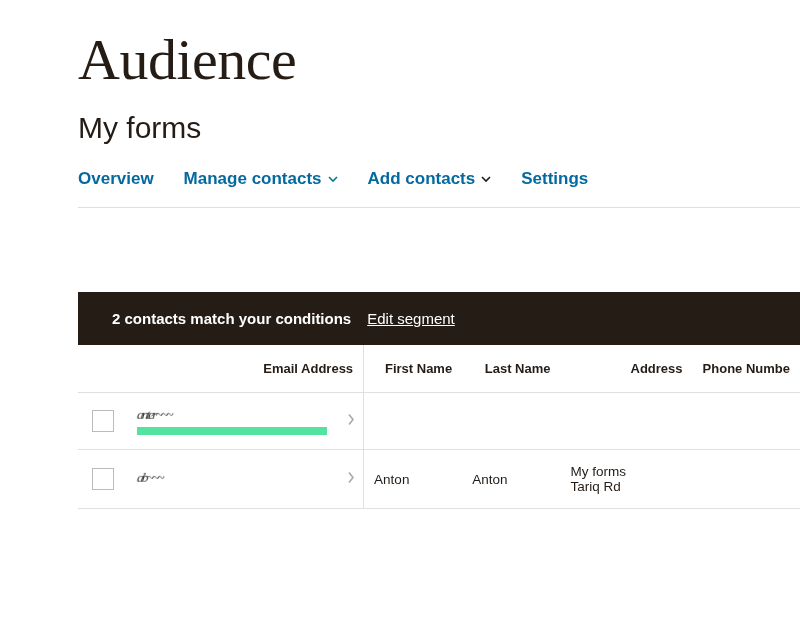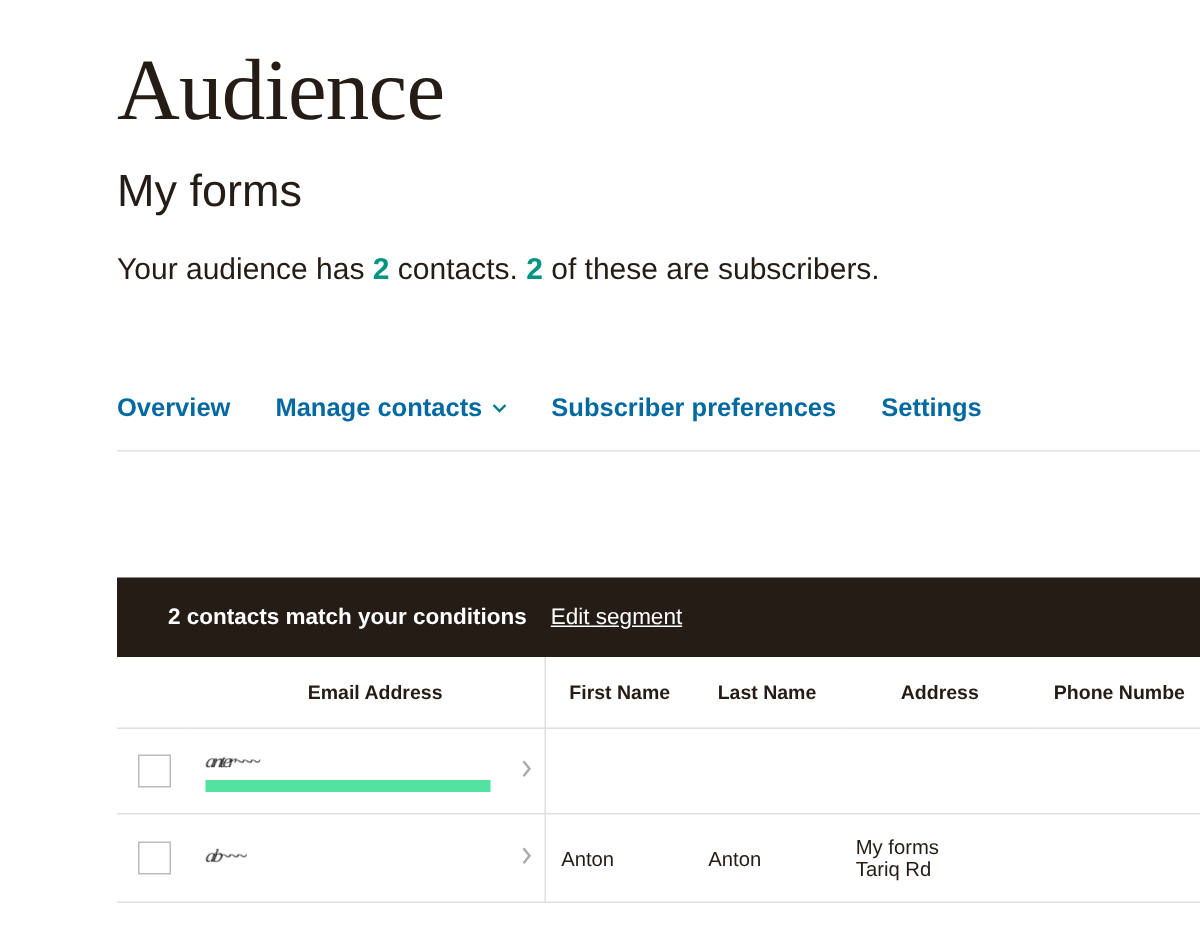--- a/index.html
+++ b/index.html
@@ -79,21 +79,21 @@
   .segment-bar .edit {
     color: #ffffff;
     text-decoration: underline;
     cursor: pointer;
   }
   .table {
     width: 722px;
     border-collapse: collapse;
   }
   .table th {
-    text-align: center;
+    text-align: right;
     font-size: 13px;
     font-weight: 600;
     padding: 16px 10px;
     border-bottom: 1px solid #e0e0e0;
     color: #241c15;
     white-space: nowrap;
   }
   .table td {
     font-size: 13.5px;
     padding: 14px 10px;
@@ -141,35 +141,39 @@
     width: 190px;
     margin-top: 2px;
   }
 </style>
 </head>
 <body>
 
 <div class="page">
   <h1 class="page-title">Audience</h1>
   <div class="subtitle">My forms</div>
-  <div class="stats">
-    <span>Your audience has </span><span class="num">2</span><span> contacts. </span><span class="num">2</span><span> of these are subscribers.</span>
-  </div>
 
   <div class="tabs">
     <div class="tab">Overview</div>
     <div class="tab active">
       <span>Manage contacts</span>
       <span class="chev">
         <svg viewBox="0 0 10 10">
             <path d="M1 3 L5 7 L9 3" fill="none" stroke="#007c89" stroke-width="1.6"></path>
           </svg>
       </span>
     </div>
-    <div class="tab">Subscriber preferences</div>
+    <div class="tab">
+      <span>Add contacts</span>
+      <span class="chev">
+        <svg viewBox="0 0 10 10">
+            <path d="M1 3 L5 7 L9 3" fill="none" stroke="#241c15" stroke-width="1.6"></path>
+          </svg>
+      </span>
+    </div>
     <div class="tab">
       <span>Settings</span>
 
     </div>
   </div>
 
   <div class="segment-bar">
     <span class="match">2 contacts match your conditions</span>
     <span class="edit">Edit segment</span>
   </div>

